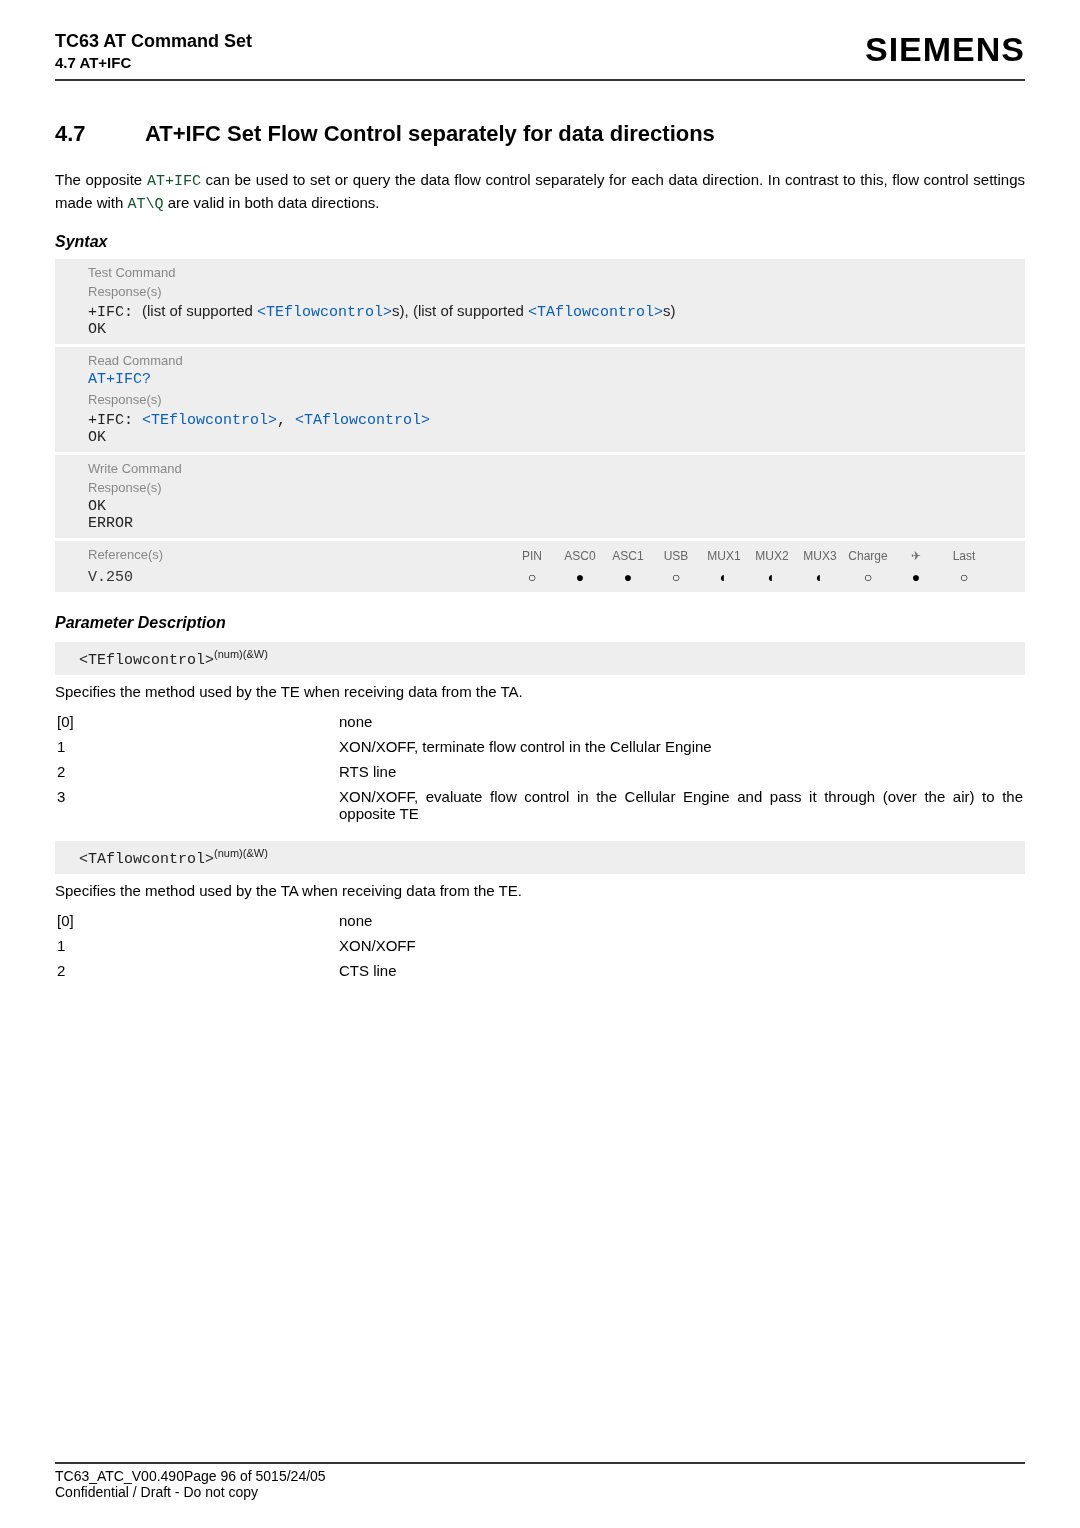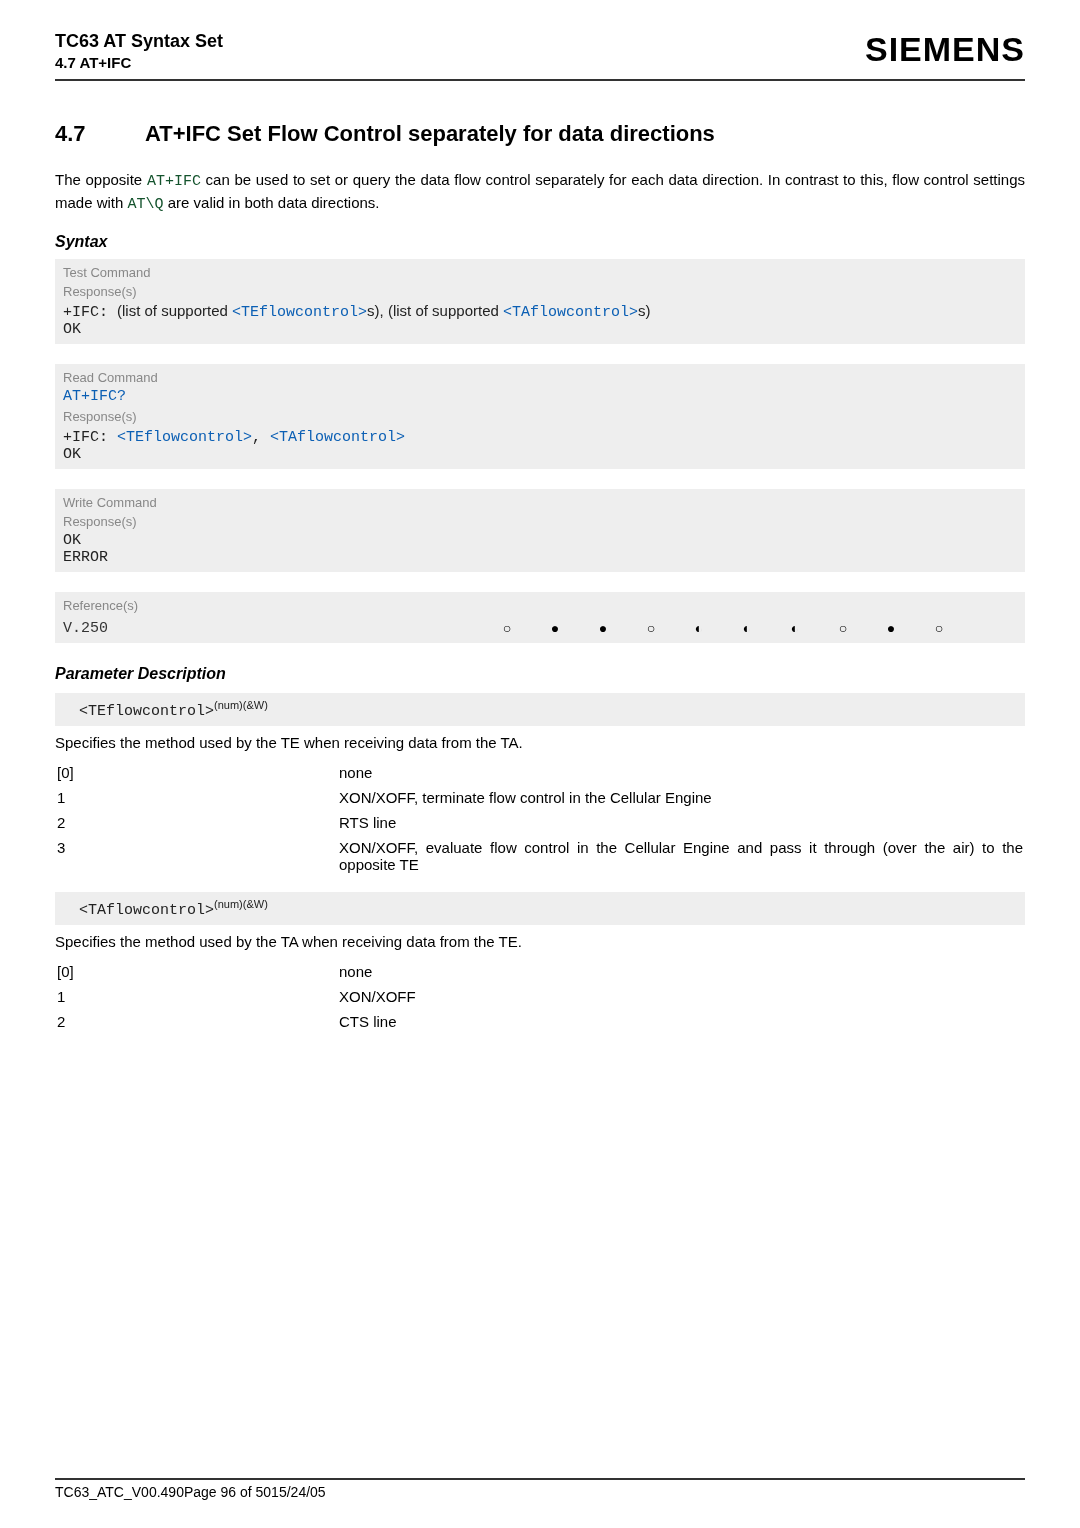--- a/index.html
+++ b/index.html
@@ -15,21 +15,21 @@
   .header-row { display: flex; justify-content: space-between; align-items: flex-start; margin-bottom: 6px; }
   .header-left { font-size: 18px; font-weight: bold; line-height: 1.3; }
   .header-subtitle { font-size: 15px; font-weight: bold; }
   .logo { font-size: 34px; font-weight: 900; letter-spacing: 1px; }
   .hr1 { border: none; border-top: 2px solid #333; margin-top: 6px; margin-bottom: 40px; }
   .section-title { font-size: 22px; font-weight: bold; margin-bottom: 22px; }
   .section-num { display: inline-block; width: 90px; }
   .intro { font-size: 15px; line-height: 1.4; margin-bottom: 18px; }
   .code-inline { font-family: "Courier New", monospace; color: #14532d; }
   .syntax-h { font-size: 16px; font-style: italic; font-weight: bold; margin-bottom: 8px; }
-  .panel { background: #eeeeee; margin-bottom: 20px; }
+  .panel { background: #eeeeee; margin-bottom: 3px; padding-left: 25px; }
   .panel-block { border-bottom: 1px solid #aaa; padding: 6px 8px; }
   .panel-block:last-child { border-bottom: none; }
   .panel-label { color: #888; font-size: 13px; margin-bottom: 3px; }
   .mono { font-family: "Courier New", monospace; color: #0b5fb4; font-size: 15px; }
   .mono-black { font-family: "Courier New", monospace; color: #222; font-size: 15px; }
   .resp-text { font-size: 15px; color: #222; }
   .ref-row { display: flex; align-items: center; }
   .ref-left { flex: 0 0 420px; }
   .ref-cols { display: flex; gap: 0; font-size: 12px; color: #666; }
   .ref-cols span { width: 48px; text-align: center; }
@@ -46,21 +46,21 @@
   .footer { position: absolute; bottom: 28px; left: 55px; right: 55px; }
   .footer-hr { border: none; border-top: 2px solid #333; margin-bottom: 4px; }
   .footer-row { display: flex; justify-content: flex-start; font-size: 14px; }
   .footer-sub { font-size: 14px; }
 </style>
 </head>
 <body>
 
 <div class="header-row">
   <div class="header-left">
-    <div>TC63 AT Syntax Set</div>
+    <div>TC63 AT Command Set</div>
     <div class="header-subtitle">4.7 AT+IFC</div>
   </div>
   <div class="logo">SIEMENS</div>
 </div>
 <hr class="hr1">
 
 <div class="section-title">
   <span class="section-num">4.7</span><span>AT+IFC   Set Flow Control separately for data directions</span>
 </div>
 
@@ -99,20 +99,32 @@
     <div class="panel-label" style="margin-top:4px">Response(s)</div>
     <div class="mono-black">OK</div>
     <div class="mono-black">ERROR</div>
   </div>
 </div>
 
 <div class="panel">
   <div class="panel-block">
     <div class="ref-row">
       <div class="ref-left panel-label">Reference(s)</div>
+      <div class="ref-cols">
+        <span>PIN</span>
+        <span>ASC0</span>
+        <span>ASC1</span>
+        <span>USB</span>
+        <span>MUX1</span>
+        <span>MUX2</span>
+        <span>MUX3</span>
+        <span>Charge</span>
+        <span>✈</span>
+        <span>Last</span>
+      </div>
     </div>
     <div class="ref-row" style="margin-top:4px">
       <div class="ref-left mono-black" style="color:#333">V.250</div>
       <div class="ref-icons">
         <span>○</span>
         <span>●</span>
         <span>●</span>
         <span>○</span>
         <span>◐</span>
         <span>◐</span>
@@ -173,13 +185,14 @@
 </tbody>
   </table>
 
 <div class="footer">
   <hr class="footer-hr">
   <div class="footer-row">
     <span>TC63_ATC_V00.490</span>
     <span>Page 96 of 501</span>
     <span>5/24/05</span>
   </div>
+  <div class="footer-sub">Confidential / Draft - Do not copy</div>
 </div>
 
 </body></html>

